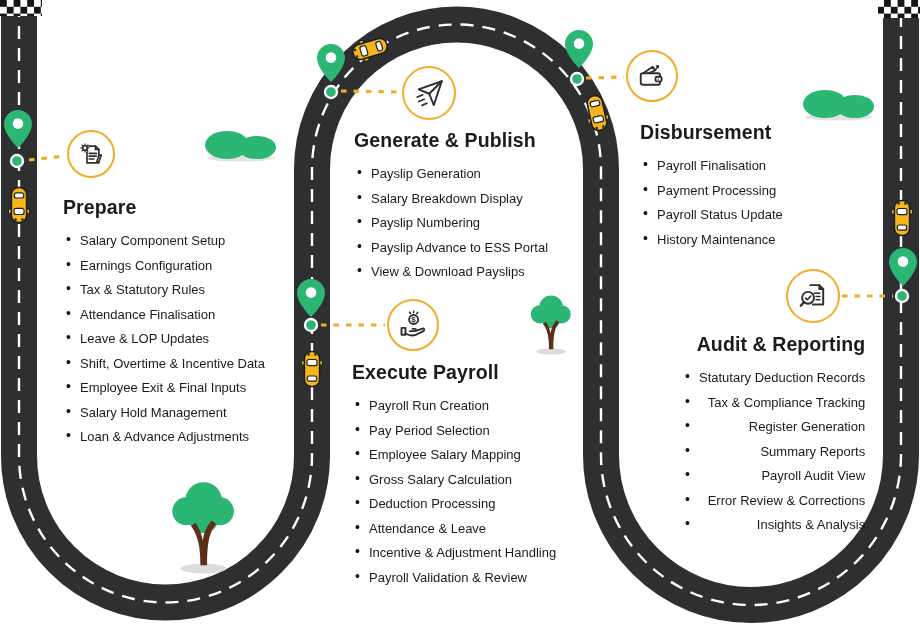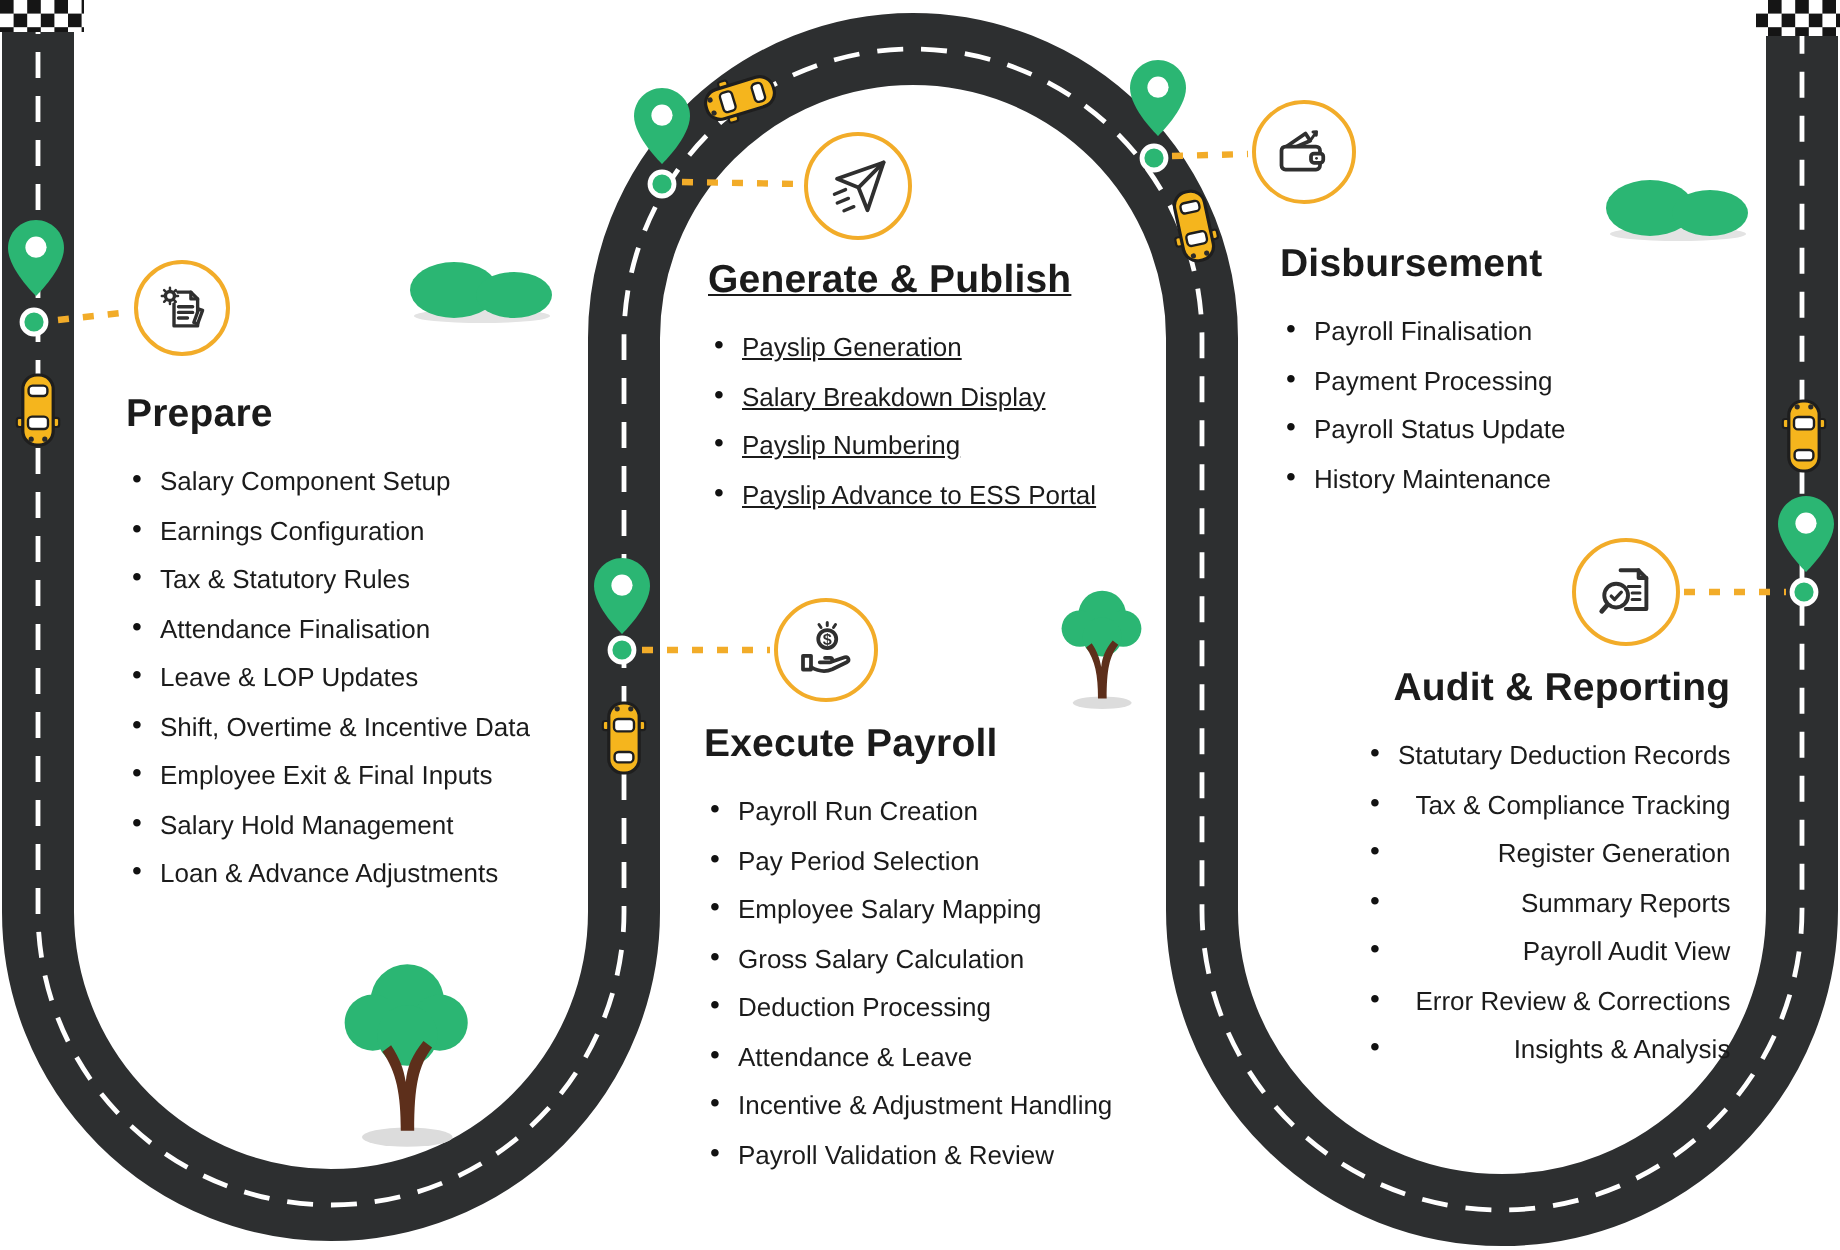--- a/index.html
+++ b/index.html
@@ -20,21 +20,21 @@
     position:relative;padding-left:17px;font-size:13px;line-height:15px;
     margin-bottom:9.5px;white-space:nowrap;color:#1b1b1b;
   }
   .stage li::before{content:"\2022";position:absolute;left:3px;top:-1px;font-size:14px;color:#111;}
   #badge-prepare{left:67px;top:130px;width:48px;height:48px;}
   #badge-generate{left:402px;top:66px;width:54px;height:54px;}
   #badge-execute{left:387px;top:299px;width:52px;height:52px;}
   #badge-disbursement{left:626px;top:50px;width:52px;height:52px;}
   #badge-audit{left:786px;top:269px;width:54px;height:54px;}
   #stage-prepare{left:63px;top:197px;}
-  #stage-generate{left:354px;top:130px;text-decoration:underline;}
+  #stage-generate{left:354px;top:130px;}
   #stage-execute{left:352px;top:362px;}
   #stage-disbursement{left:640px;top:122px;}
   #stage-audit{left:682px;top:334px;text-align:right;}
 </style>
 </head>
 <body>
 
 <div id="canvas">
 
   <svg id="bg" width="920" height="625" viewBox="0 0 920 625">
@@ -181,20 +181,21 @@
   </section>
 
   <section class="stage" id="stage-generate">
     <h2>Generate &amp; Publish</h2>
     <ul>
 
     <li>Payslip Generation</li>
         <li>Salary Breakdown Display</li>
         <li>Payslip Numbering</li>
         <li>Payslip Advance to ESS Portal</li>
+        <li>View &amp; Download Payslips</li>
       </ul>
   </section>
 
   <section class="stage" id="stage-execute">
     <h2>Execute Payroll</h2>
     <ul>
 
     <li>Payroll Run Creation</li>
         <li>Pay Period Selection</li>
         <li>Employee Salary Mapping</li>

